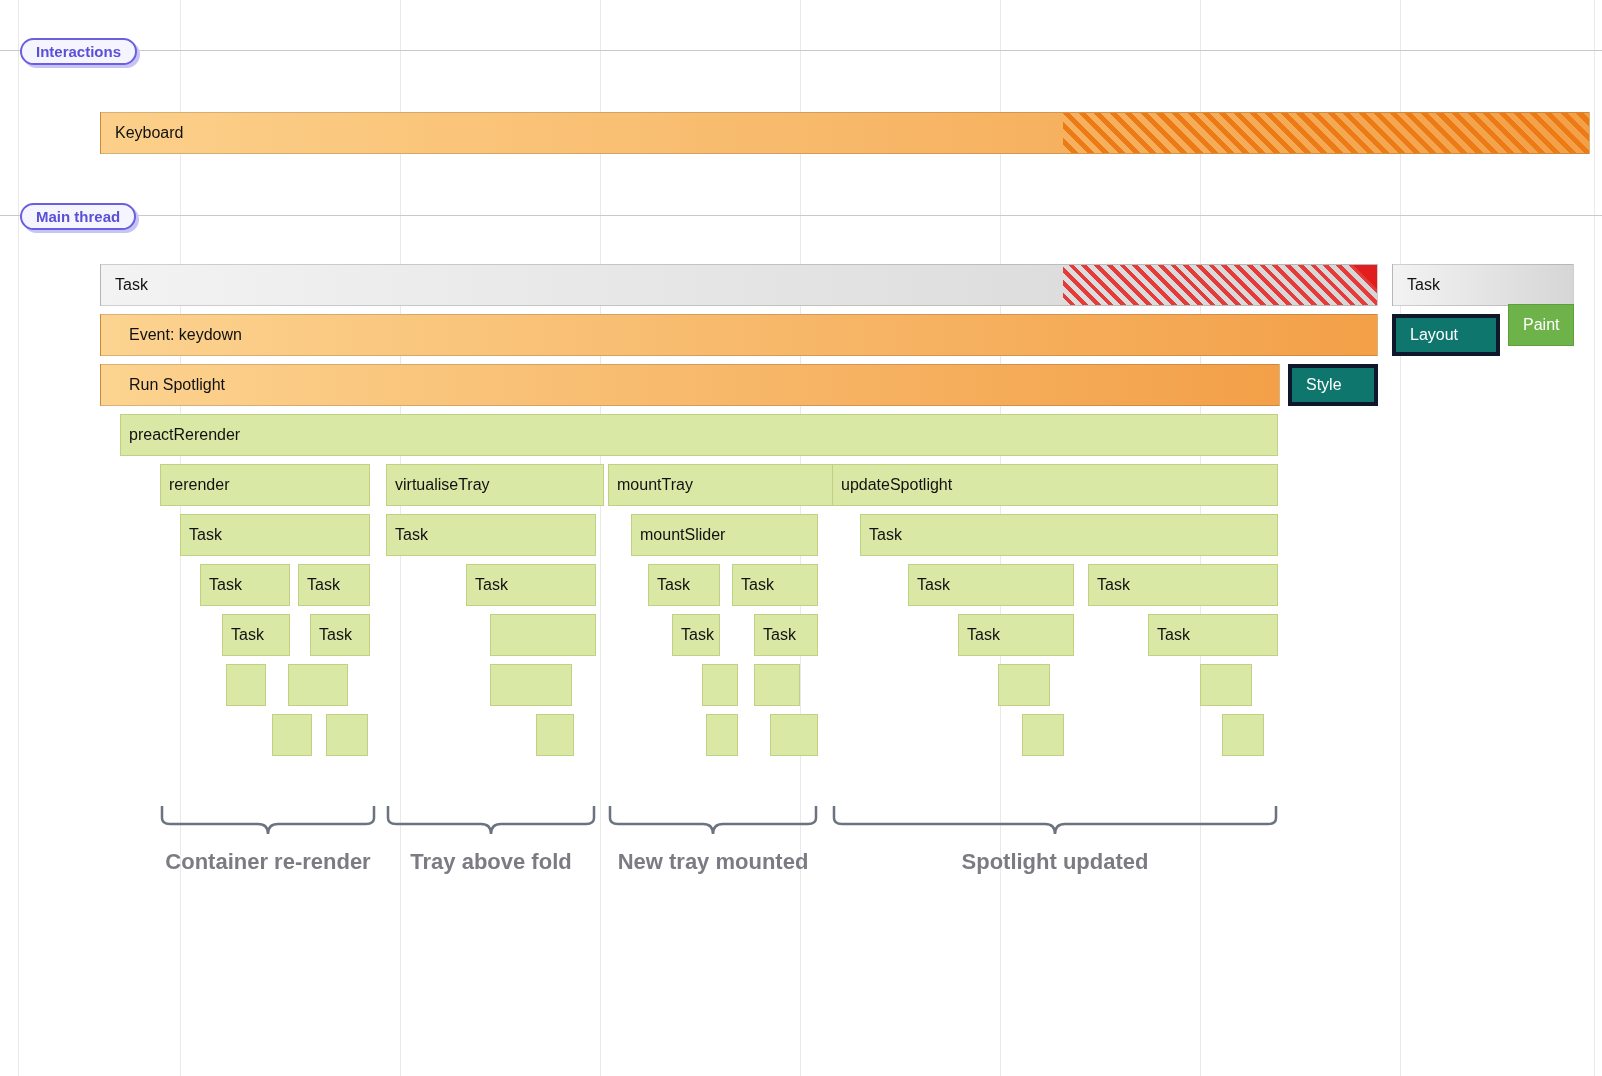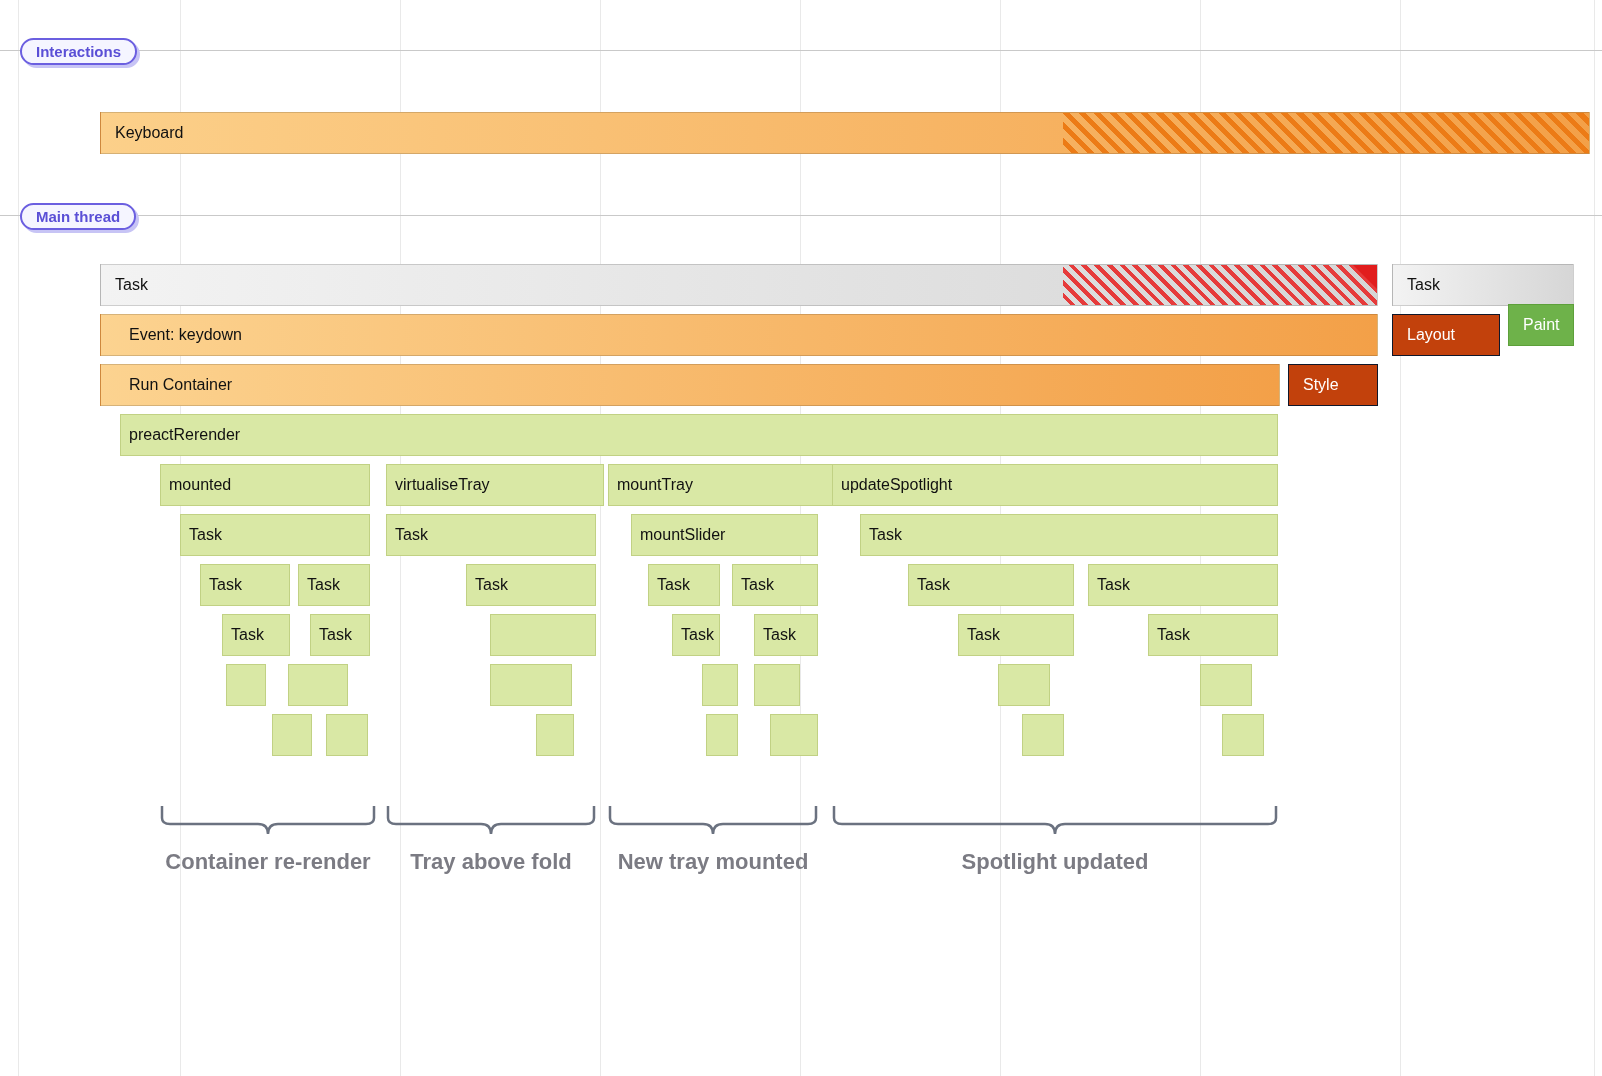--- a/index.html
+++ b/index.html
@@ -86,23 +86,23 @@
     .bar.orange {
       background: linear-gradient(90deg, #fcd390 0%, #f3a048 100%);
       padding-left: 28px;
     }
     .bar.green {
       background: #d9e8a5;
       border: 1px solid #c1d184;
       padding-left: 8px;
     }
     .bar.purple {
-      background: #c2410c;
+      background: #0f766e;
       color: #fff;
-      border: 1px solid #0f172a;
+      border: 4px solid #0f172a;
     }
     .bar.greenpaint {
       background: #6eb24a;
       color: #fff;
       border: 1px solid #5da03a;
     }
     .red-hatch {
       position: absolute;
       top: 0;
       bottom: 0;
@@ -181,30 +181,30 @@
     <div class="bar orange" style="left: 100px; width: 1278px; top: 50px;">
       <span>Event: keydown</span>
     </div>
     <div class="bar purple" style="left: 1392px; width: 108px; top: 50px;">
       <span>Layout</span>
     </div>
     <div class="bar greenpaint" style="left: 1508px; width: 66px; top: 40px;">
       <span>Paint</span>
     </div>
     <div class="bar orange" style="left: 100px; width: 1180px; top: 100px;">
-      <span>Run Container</span>
+      <span>Run Spotlight</span>
     </div>
     <div class="bar purple" style="left: 1288px; width: 90px; top: 100px;">
       <span>Style</span>
     </div>
     <div class="bar green" style="left: 120px; width: 1158px; top: 150px;">
       <span>preactRerender</span>
     </div>
     <div class="bar green" style="left: 160px; width: 210px; top: 200px;">
-      <span>mounted</span>
+      <span>rerender</span>
     </div>
     <div class="bar green" style="left: 386px; width: 218px; top: 200px;">
       <span>virtualiseTray</span>
     </div>
     <div class="bar green" style="left: 608px; width: 234px; top: 200px;">
       <span>mountTray</span>
     </div>
     <div class="bar green" style="left: 832px; width: 446px; top: 200px;">
       <span>updateSpotlight</span>
     </div>

